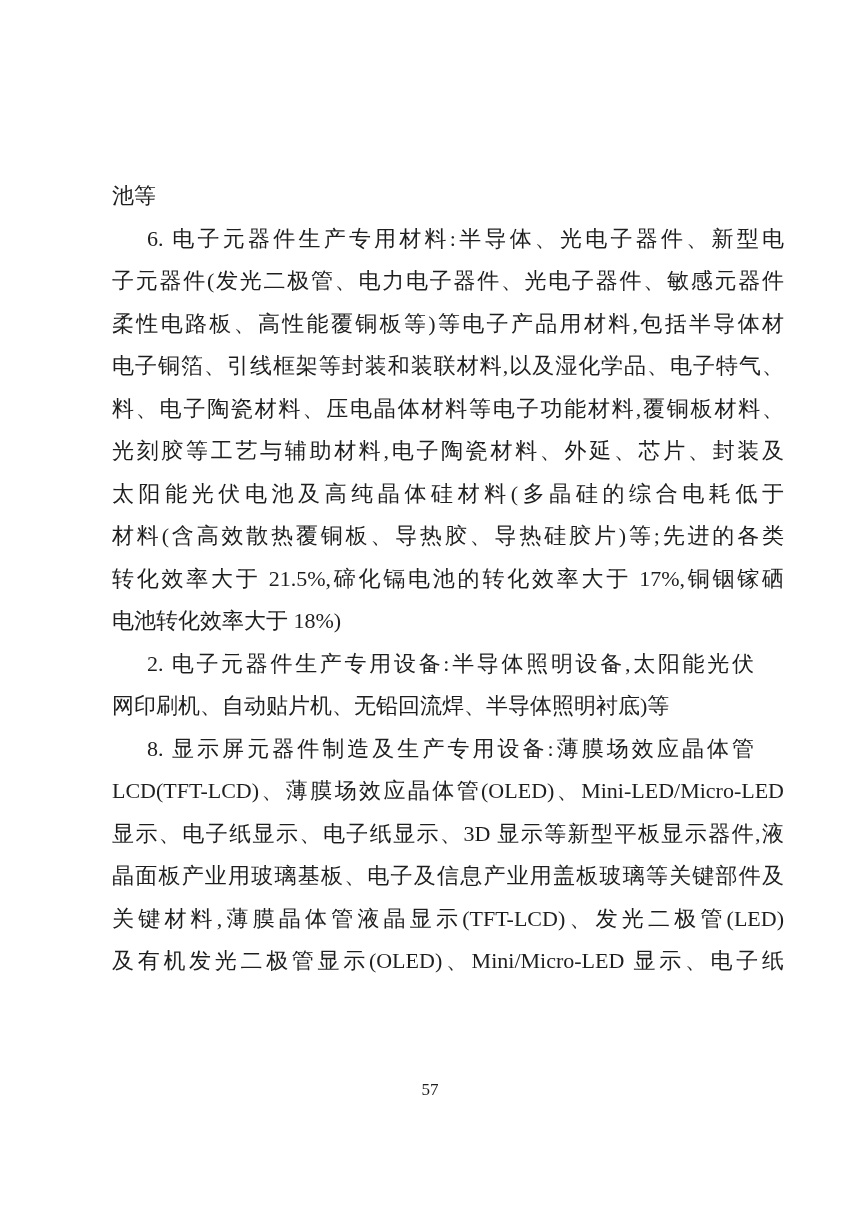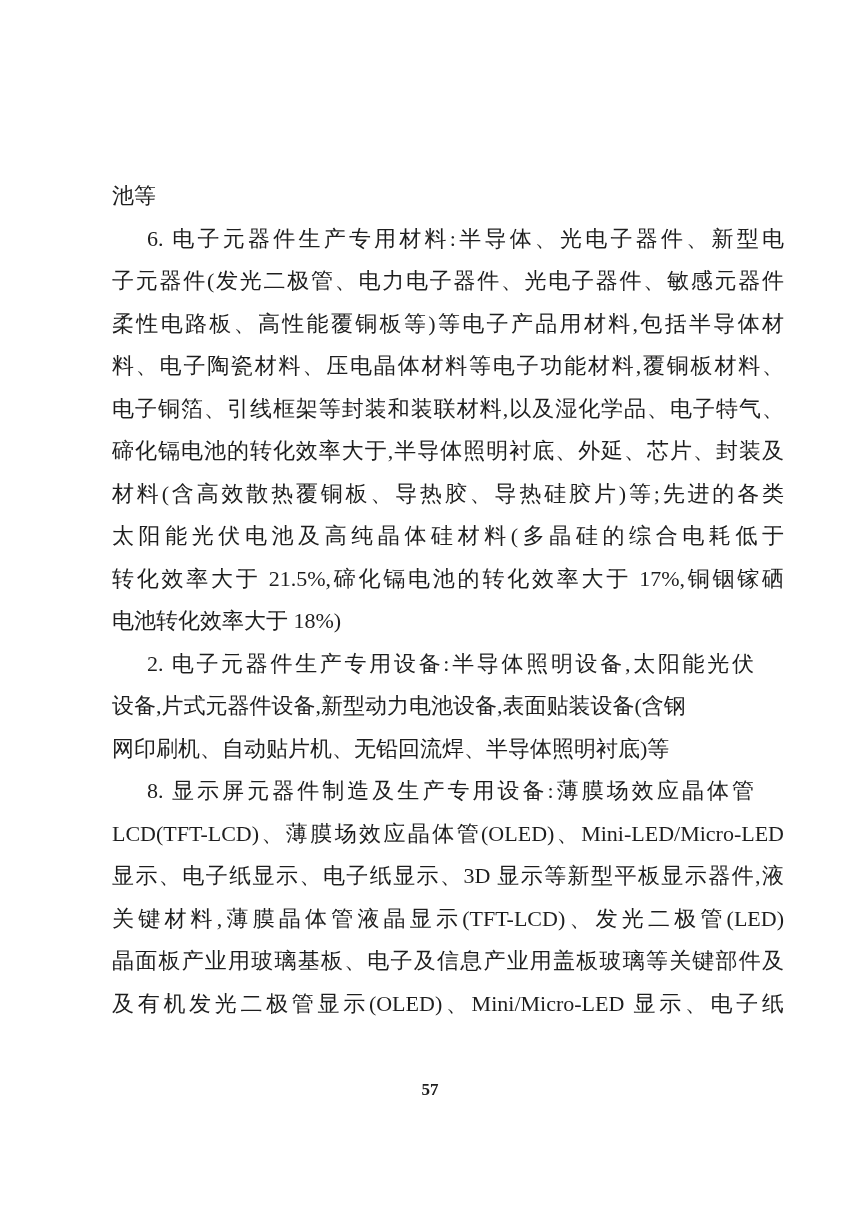--- a/index.html
+++ b/index.html
@@ -42,51 +42,49 @@
   }
   .page-number {
     position: absolute;
     left: 0;
     right: 0;
     top: 1080px;
     text-align: center;
     font-size: 17px;
     line-height: 20px;
     color: #1e1e1e;
-    font-weight: bold;
   }
 </style>
 </head>
 <body>
 
 <div class="page">
   <div class="content">
       <div class="paragraph">
         <div class="line">池等</div>
       </div>
       <div class="paragraph">
         <div class="line j indent">6. 电子元器件生产专用材料:半导体、光电子器件、新型电</div>
         <div class="line j">子元器件(发光二极管、电力电子器件、光电子器件、敏感元器件</div>
         <div class="line j">柔性电路板、高性能覆铜板等)等电子产品用材料,包括半导体材</div>
+        <div class="line j">电子铜箔、引线框架等封装和装联材料,以及湿化学品、电子特气、</div>
         <div class="line j">料、电子陶瓷材料、压电晶体材料等电子功能材料,覆铜板材料、</div>
-        <div class="line j">电子铜箔、引线框架等封装和装联材料,以及湿化学品、电子特气、</div>
-        <div class="line j">碲化镉电池的转化效率大于,半导体照明衬底、外延、芯片、封装及</div>
+        <div class="line j">光刻胶等工艺与辅助材料,电子陶瓷材料、外延、芯片、封装及</div>
+        <div class="line j">太阳能光伏电池及高纯晶体硅材料(多晶硅的综合电耗低于</div>
         <div class="line j">材料(含高效散热覆铜板、导热胶、导热硅胶片)等;先进的各类</div>
-        <div class="line j">太阳能光伏电池及高纯晶体硅材料(多晶硅的综合电耗低于</div>
         <div class="line j">转化效率大于 21.5%,碲化镉电池的转化效率大于 17%,铜铟镓硒</div>
         <div class="line">电池转化效率大于 18%)</div>
       </div>
       <div class="paragraph">
         <div class="line j short indent">2. 电子元器件生产专用设备:半导体照明设备,太阳能光伏</div>
-        <div class="line">设备,片式元器件设备,新型动力电池设备,表面贴装设备(含钢</div>
         <div class="line">网印刷机、自动贴片机、无铅回流焊、半导体照明衬底)等</div>
       </div>
       <div class="paragraph">
         <div class="line j short indent">8. 显示屏元器件制造及生产专用设备:薄膜场效应晶体管</div>
         <div class="line j">LCD(TFT-LCD)、薄膜场效应晶体管(OLED)、Mini-LED/Micro-LED</div>
         <div class="line j">显示、电子纸显示、电子纸显示、3D 显示等新型平板显示器件,液</div>
+        <div class="line j">晶面板产业用玻璃基板、电子及信息产业用盖板玻璃等关键部件及</div>
         <div class="line j">关键材料,薄膜晶体管液晶显示(TFT-LCD)、发光二极管(LED)</div>
-        <div class="line j">晶面板产业用玻璃基板、电子及信息产业用盖板玻璃等关键部件及</div>
         <div class="line j">及有机发光二极管显示(OLED)、Mini/Micro-LED 显示、电子纸</div>
       </div>
     </div>
   <div class="page-number">57</div>
 </div>
 
 </body></html>

